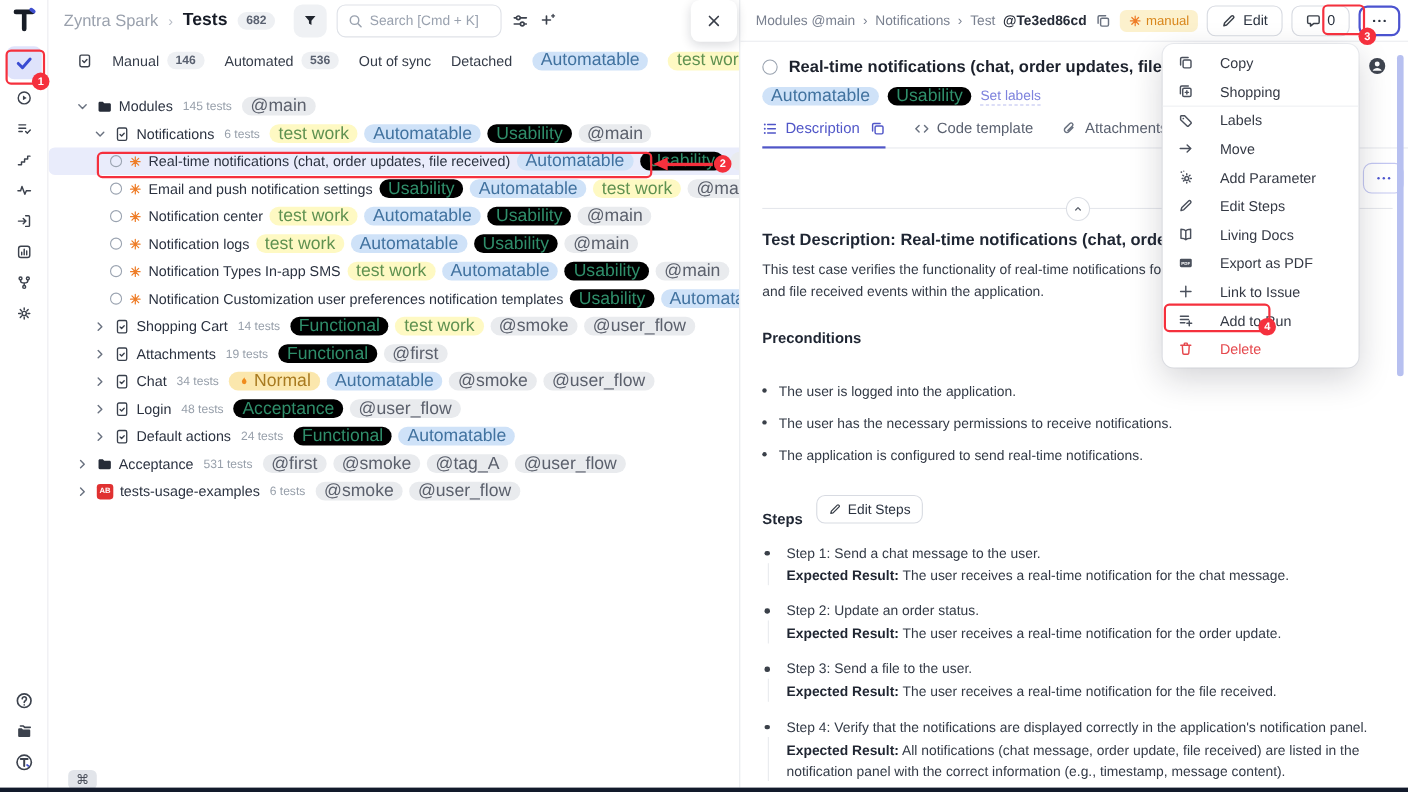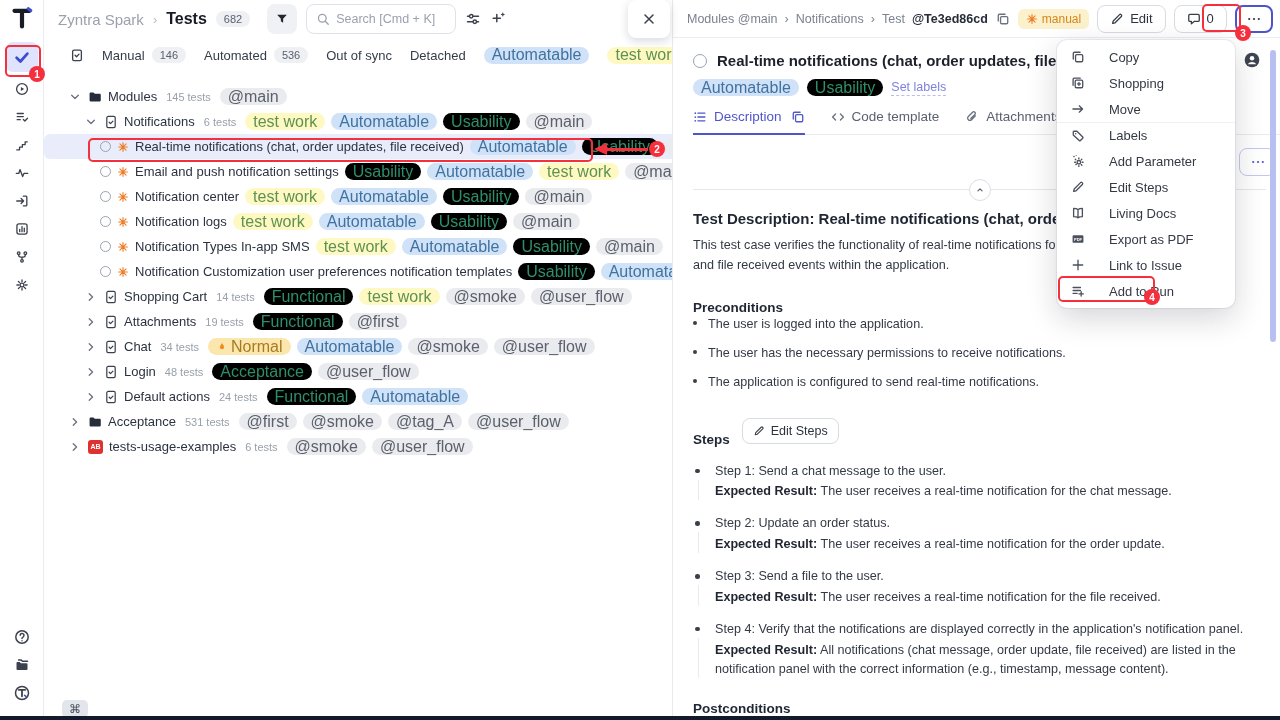--- a/index.html
+++ b/index.html
@@ -17,21 +17,21 @@
   .rail-btn { width:26px; height:26px; margin-bottom:2px; border-radius:7px; display:flex; align-items:center; justify-content:center; color:#3c424d; }
   .rail-btn.sel { width:32px; height:30px; background:#dfe3fb; color:#3a4cd2; margin-bottom:4px; }
   .rail-spacer { margin-top:auto; }
 
   
   #tree-panel { position:absolute; left:44px; top:0; width:628px; height:716px; background:#fff; overflow:hidden; }
   .tp-head { height:38px; display:flex; align-items:center; gap:9px; padding:0 14px; }
   .tp-app { font-size:15px; color:#9aa1ad; font-weight:500; white-space:nowrap; }
   .tp-sep { color:#b8bdc6; font-size:13px; }
   .tp-section { font-size:16px; font-weight:700; color:#161b26; }
-  .count-pill { background:#eef0f3; border-radius:9px; padding:2px 8px; font-size:11px; font-weight:400; color:#5a6170; }
+  .count-pill { background:#eef0f3; border-radius:9px; padding:2px 8px; font-size:11px; font-weight:700; color:#5a6170; }
   .funnel-btn { width:30px; height:30px; background:#eff1f4; border-radius:8px; display:flex; align-items:center; justify-content:center; color:#21262f; margin-left:8px; }
   .search { width:150px; height:30px; border:1px solid #dfe2e8; border-radius:8px; display:flex; align-items:center; gap:6px; padding:0 9px; color:#9aa2af; }
   .search input { border:none; outline:none; width:100%; font-size:12.5px; color:#333a46; font-family:inherit; background:transparent; }
   .search input::placeholder { color:#9aa2af; }
   .plain-ic { color:#3c424d; }
 
   .tp-filters { height:34px; display:flex; align-items:center; gap:18px; padding:0 12px 0 26px; }
   .ftab { display:flex; gap:7px; align-items:center; font-size:13px; color:#353c49; font-weight:500; white-space:nowrap; }
 
   #tree { padding-top:12px; }
@@ -83,21 +83,21 @@
 
   .toolbar { height:54px; position:relative; }
   .dots-sm { position:absolute; right:4px; top:13px; width:37px; height:28px; border:1px solid #c3c7f2; border-radius:8px; color:#4d55cf; display:flex; align-items:center; justify-content:center; background:#fff; z-index:10; }
   .collapse-line { position:relative; border-top:1px solid #e5e7ec; margin-right:14px; }
   .collapse-btn { position:absolute; left:50%; top:-11px; transform:translateX(-50%); width:22px; height:22px; border:1px solid #dcdfe5; border-radius:50%; background:#fff; display:flex; align-items:center; justify-content:center; color:#555b66; }
 
   .dc { padding-right:26px; font-size:12.6px; color:#333a46; }
   .dc-h3 { margin-top:20px; font-size:15px; font-weight:700; color:#1f2633; white-space:nowrap; }
   .dc-sum { margin-top:9px; line-height:1.58; }
   .dc-h4 { margin-top:24px; font-size:13.5px; font-weight:700; color:#1f2633; }
-  .bullets { margin-top:0; list-style:none; }
+  .bullets { margin-top:32px; list-style:none; }
   .bullets li { display:flex; gap:11px; margin-bottom:11px; line-height:1.45; }
   .dot { width:4px; height:4px; background:#3a4049; border-radius:50%; margin-top:6px; flex:none; }
   .steps-head { margin-top:24px; display:flex; align-items:center; gap:12px; }
   .esteps-btn { height:26px; border:1px solid #d8dbe2; border-radius:8px; display:inline-flex; gap:6px; align-items:center; padding:0 10px; font-size:12.5px; color:#2b3340; font-weight:500; background:#fff; }
   .esteps-btn .ic { color:#3a4049; }
   .steps { margin-top:15px; list-style:none; }
   .step { position:relative; padding-left:22px; margin-bottom:13px; }
   .step::before { content:""; position:absolute; left:5px; top:18px; bottom:1px; width:1px; background:#e8eaee; }
   .sdot { position:absolute; left:2px; top:7px; width:4.5px; height:4.5px; background:#3a4049; border-radius:50%; }
   .sact { line-height:1.5; }
@@ -755,36 +755,36 @@
     <div class="mi">
       <span class="ic ic14">
         <svg viewBox="0 0 16 16" fill="none" stroke="currentColor" stroke-width="1.5" stroke-linecap="round" stroke-linejoin="round">
           <rect x="4.8" y="4.8" width="8.6" height="8.6" rx="1.4"></rect>
           <path d="M2.4 10.6V3.8a1.4 1.4 0 011.4-1.4h6.8"></path>
           <path d="M7.4 9.1h3.4M9.1 7.4v3.4"></path>
         </svg>
       </span>
       <span>Shopping</span>
     </div>
-    <div class="mi">
-      <span class="ic ic14">
-        <svg viewBox="0 0 16 16" fill="none" stroke="currentColor" stroke-width="1.5" stroke-linecap="round" stroke-linejoin="round">
-          <path d="M2.2 8h11M9.4 4.4L13.2 8l-3.8 3.6"></path>
-        </svg>
-      </span>
-      <span>Move</span>
-    </div>
     <div class="mi div">
       <span class="ic ic14">
         <svg viewBox="0 0 16 16" fill="none" stroke="currentColor" stroke-width="1.5" stroke-linecap="round" stroke-linejoin="round">
           <path d="M2.6 6.8V3.2a.6.6 0 01.6-.6h3.6l6.6 6.6a1 1 0 010 1.4l-2.6 2.6a1 1 0 01-1.4 0z"></path>
           <circle cx="5.4" cy="5.4" r=".9" fill="currentColor" stroke="none"></circle>
         </svg>
       </span>
       <span>Labels</span>
+    </div>
+    <div class="mi">
+      <span class="ic ic14">
+        <svg viewBox="0 0 16 16" fill="none" stroke="currentColor" stroke-width="1.5" stroke-linecap="round" stroke-linejoin="round">
+          <path d="M2.2 8h11M9.4 4.4L13.2 8l-3.8 3.6"></path>
+        </svg>
+      </span>
+      <span>Move</span>
     </div>
     <div class="mi">
       <span class="ic ic14">
         <svg viewBox="0 0 16 16" fill="none" stroke="currentColor" stroke-width="1.5" stroke-linecap="round" stroke-linejoin="round">
           <circle cx="9" cy="9.4" r="2"></circle>
           <path d="M9 5.6v-1M9 14.2v-1M12.8 9.4h1M4.2 9.4h1M11.7 6.7l.7-.7M5.6 12.1l.7-.7M11.7 12.1l.7.7M5.6 6.7l-.7-.7"></path>
           <circle cx="3.4" cy="2.8" r=".9" fill="currentColor" stroke="none"></circle>
           <circle cx="5.9" cy="1.8" r=".6" fill="currentColor" stroke="none"></circle>
         </svg>
       </span>
@@ -825,20 +825,28 @@
     </div>
     <div class="mi">
       <span class="ic ic14">
         <svg viewBox="0 0 16 16" fill="none" stroke="currentColor" stroke-width="1.5" stroke-linecap="round" stroke-linejoin="round">
           <path d="M2.4 4h8.4M2.4 7.4h8.4M2.4 10.8h4.6"></path>
           <path d="M11.6 8.8v5M9.1 11.3h5"></path>
         </svg>
       </span>
       <span>Add to Run</span>
     </div>
+    <div class="mi danger">
+      <span class="ic ic14">
+        <svg viewBox="0 0 16 16" fill="none" stroke="currentColor" stroke-width="1.5" stroke-linecap="round" stroke-linejoin="round">
+          <path d="M2.8 4.4h10.4M6.4 4.4V3a.8.8 0 01.8-.8h1.6a.8.8 0 01.8.8v1.4M4.4 4.4l.5 8.2a1.2 1.2 0 001.2 1.1h3.8a1.2 1.2 0 001.2-1.1l.5-8.2"></path>
+        </svg>
+      </span>
+      <span>Delete</span>
+    </div>
   </div>
 
 <div class="ann-box" style="left:5px;top:45px;width:36px;height:32px"></div>
 <div class="ann-badge" style="left:29px;top:66px">1</div>
 
 <div class="ann-box" style="left:88px;top:138px;width:505px;height:24px"></div>
 <div class="ann-arrow-line"></div>
 <div class="ann-arrow-head"></div>
 <div class="ann-badge" style="left:649px;top:141px">2</div>
 

